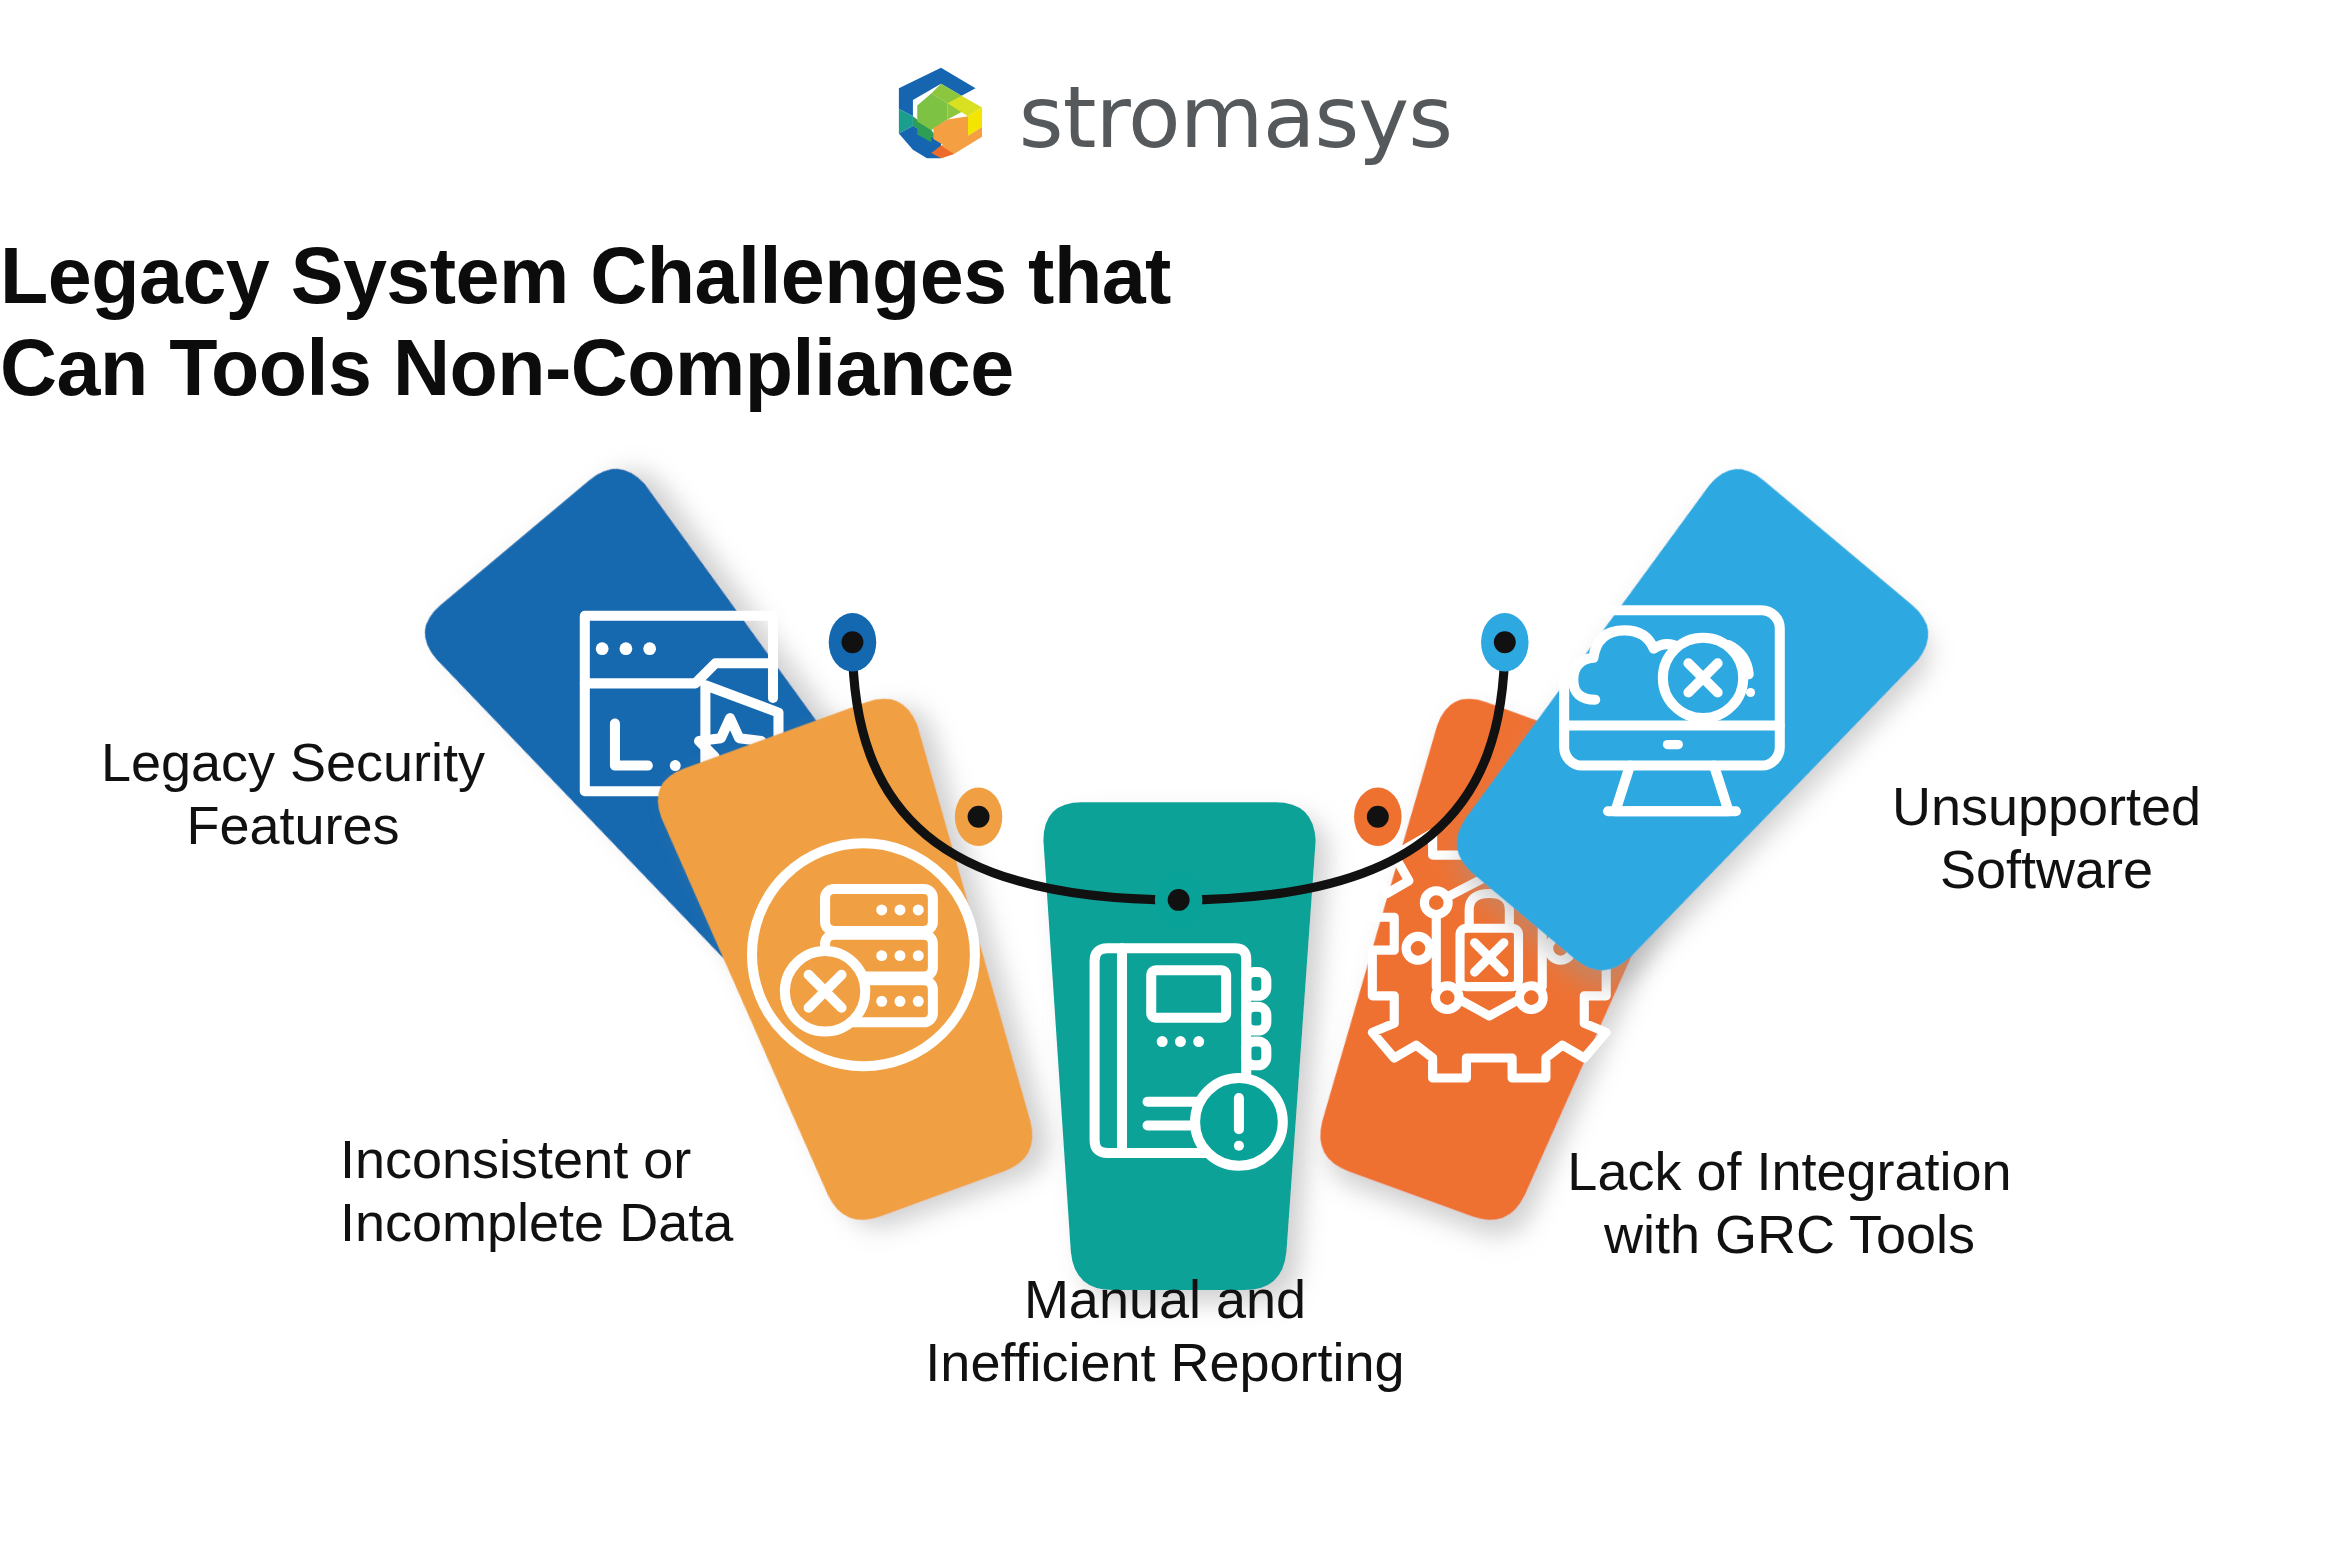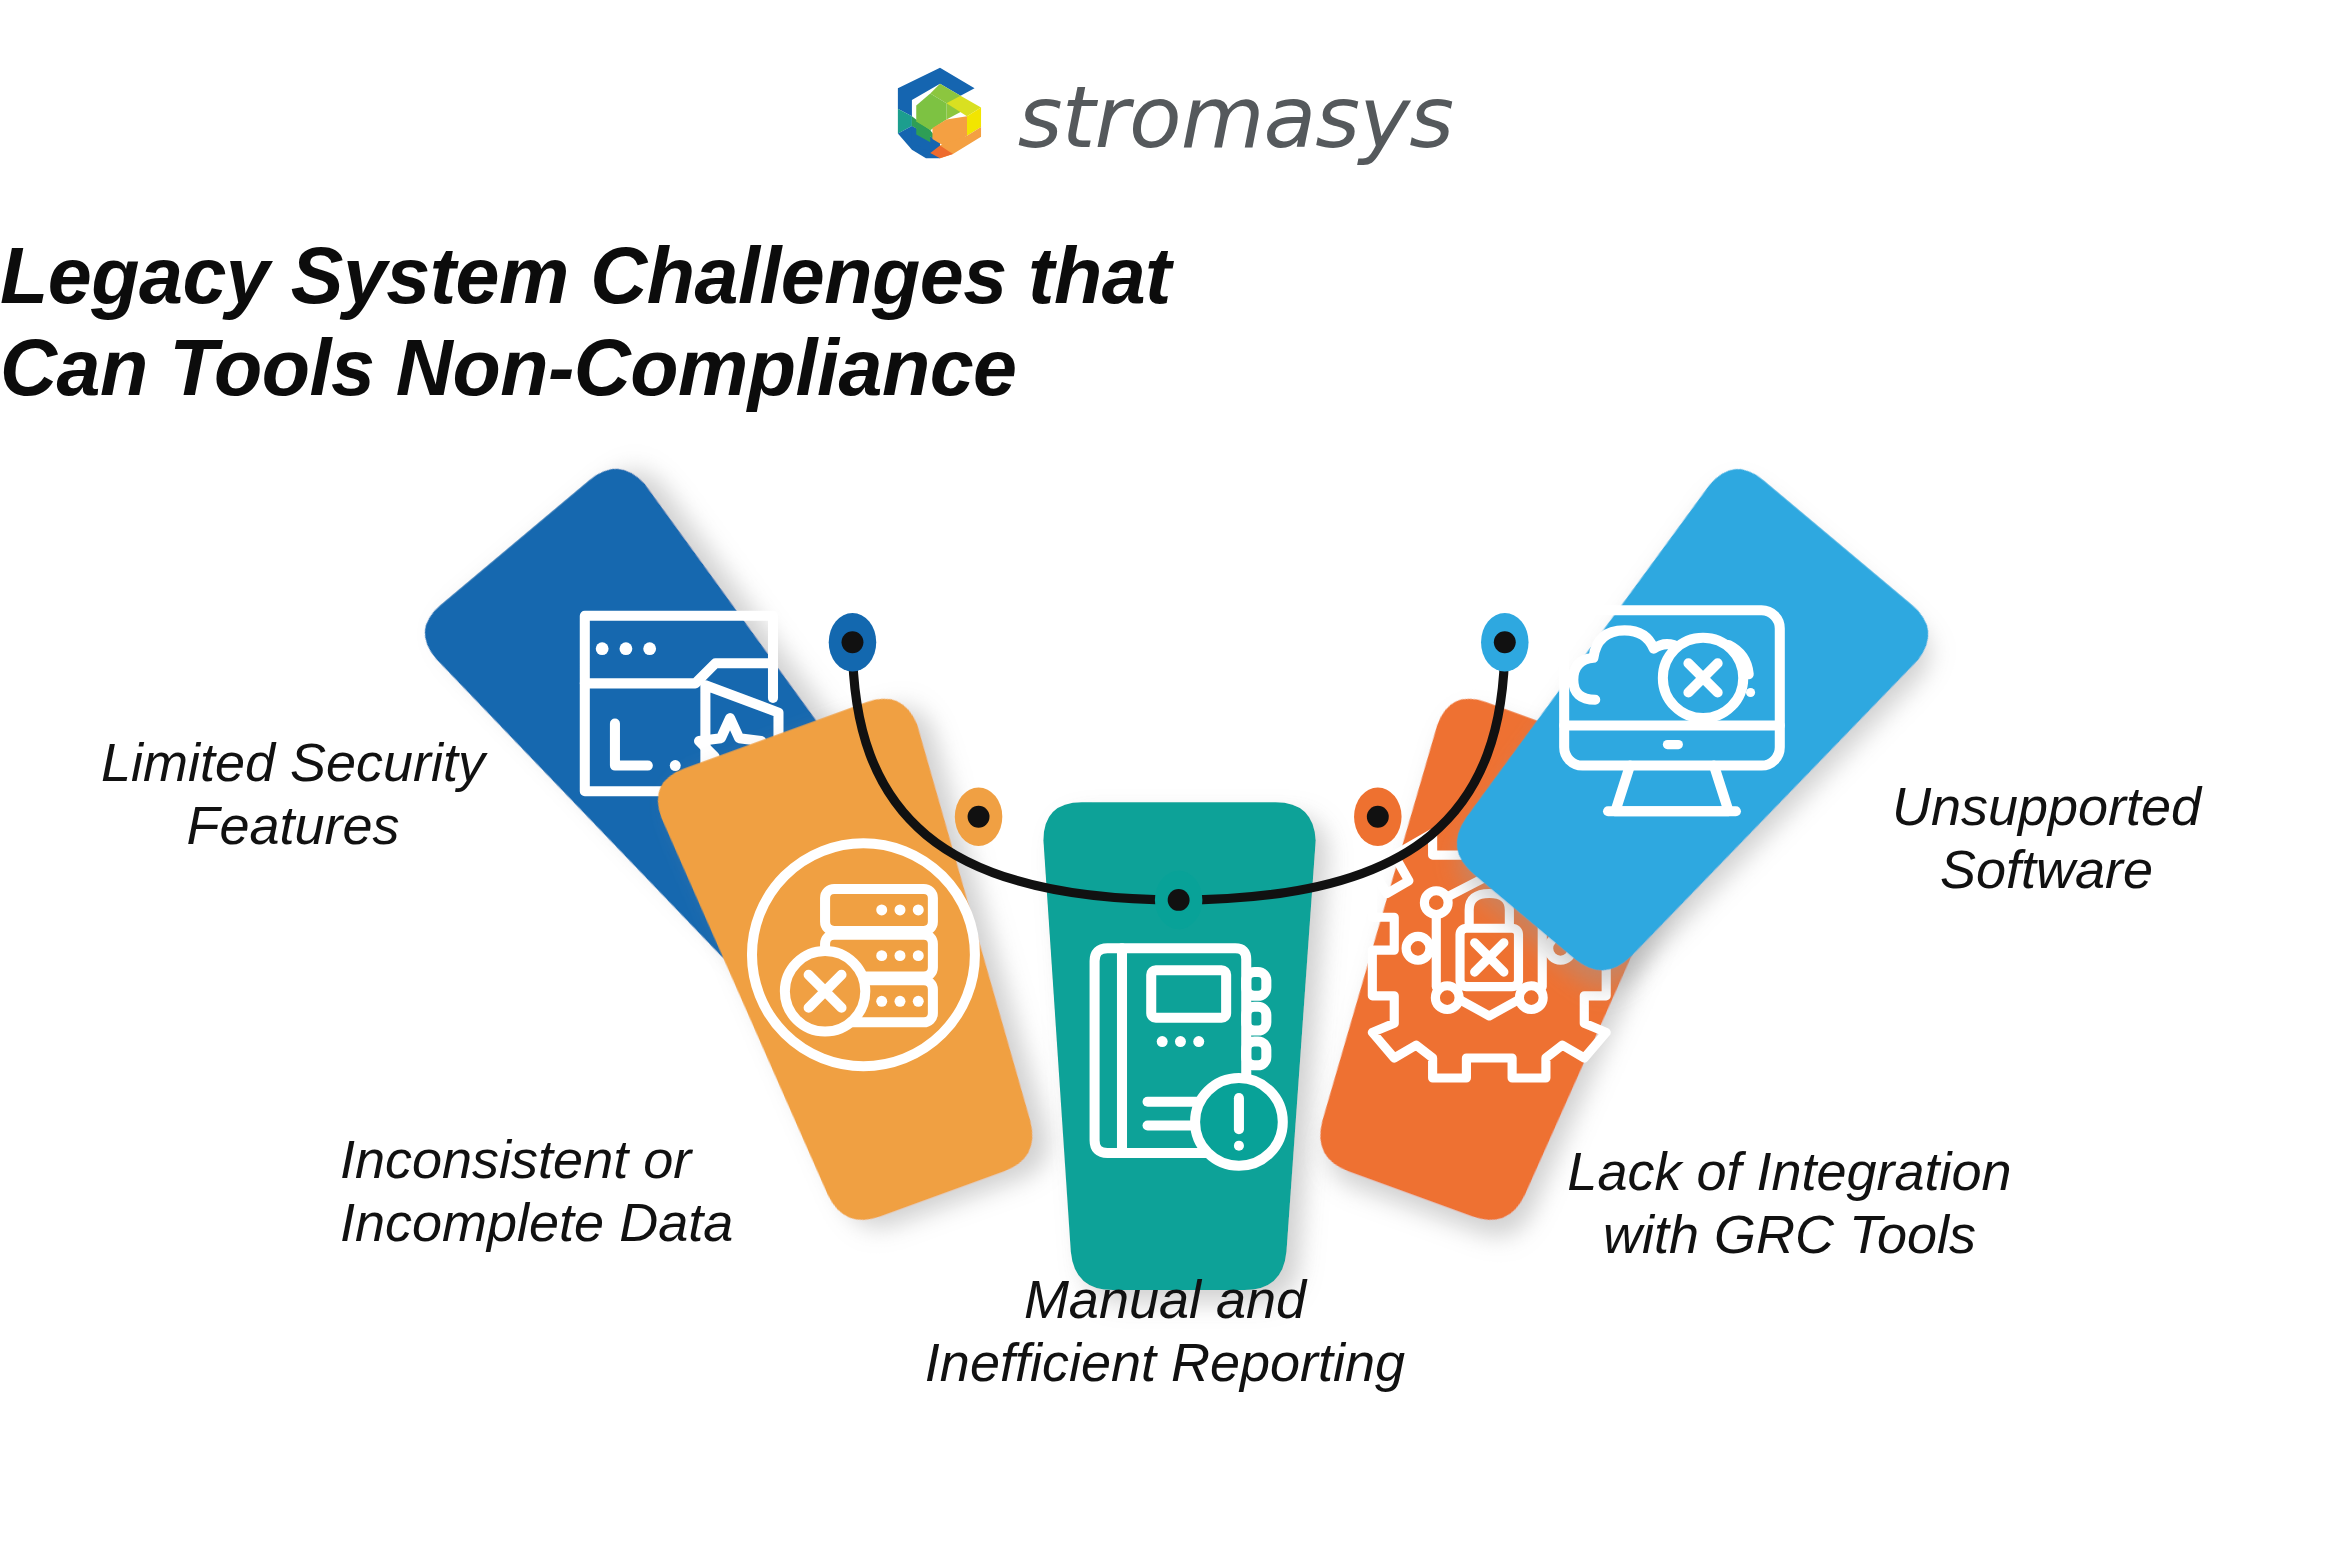--- a/index.html
+++ b/index.html
@@ -10,21 +10,20 @@
   body {
     font-family: "Liberation Sans", sans-serif;
     -webkit-font-smoothing: antialiased;
   }
   #canvas {
     position: relative;
     width: 2339px;
     height: 1565px;
     background: #ffffff;
     overflow: hidden;
-    font-style: italic;
   }
 
   
   .brand-row {
     position: absolute;
     top: 53px;
     left: 0;
     width: 2339px;
     display: flex;
     align-items: center;
@@ -250,21 +249,21 @@
         <ellipse cx="1508" cy="894" rx="26" ry="32" fill="#EE7130"></ellipse>
         <circle cx="1508" cy="894" r="12" fill="#111111"></circle>
       </g>
       <g>
         <ellipse cx="1647" cy="703" rx="26" ry="32" fill="#2EA8E0"></ellipse>
         <circle cx="1647" cy="703" r="12" fill="#111111"></circle>
       </g>
     </svg>
   </div>
 
-  <div class="cap cap-left">Limited Security
+  <div class="cap cap-left">Legacy Security
 Features</div>
   <div class="cap cap-orange">Inconsistent or
 Incomplete Data</div>
   <div class="cap cap-red">Lack of Integration
 with GRC Tools</div>
   <div class="cap cap-teal">Manual and
 Inefficient Reporting</div>
   <div class="cap cap-lblue">Unsupported
 Software</div>
 

